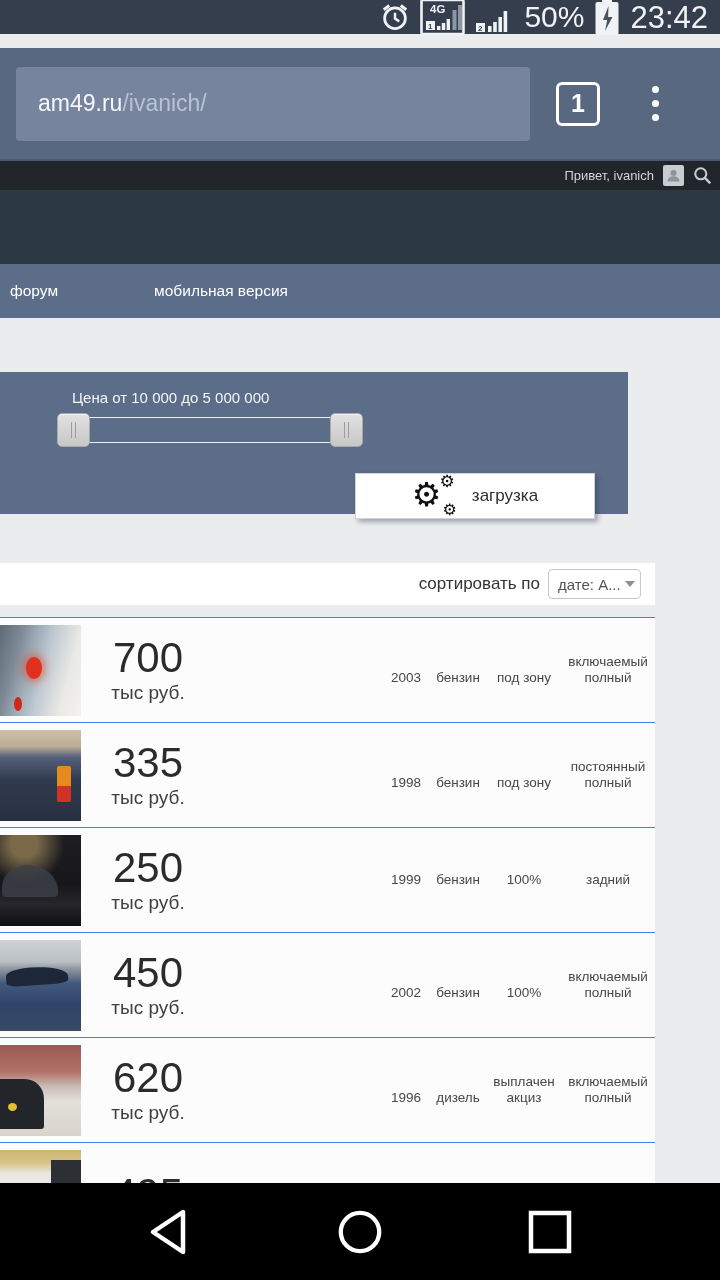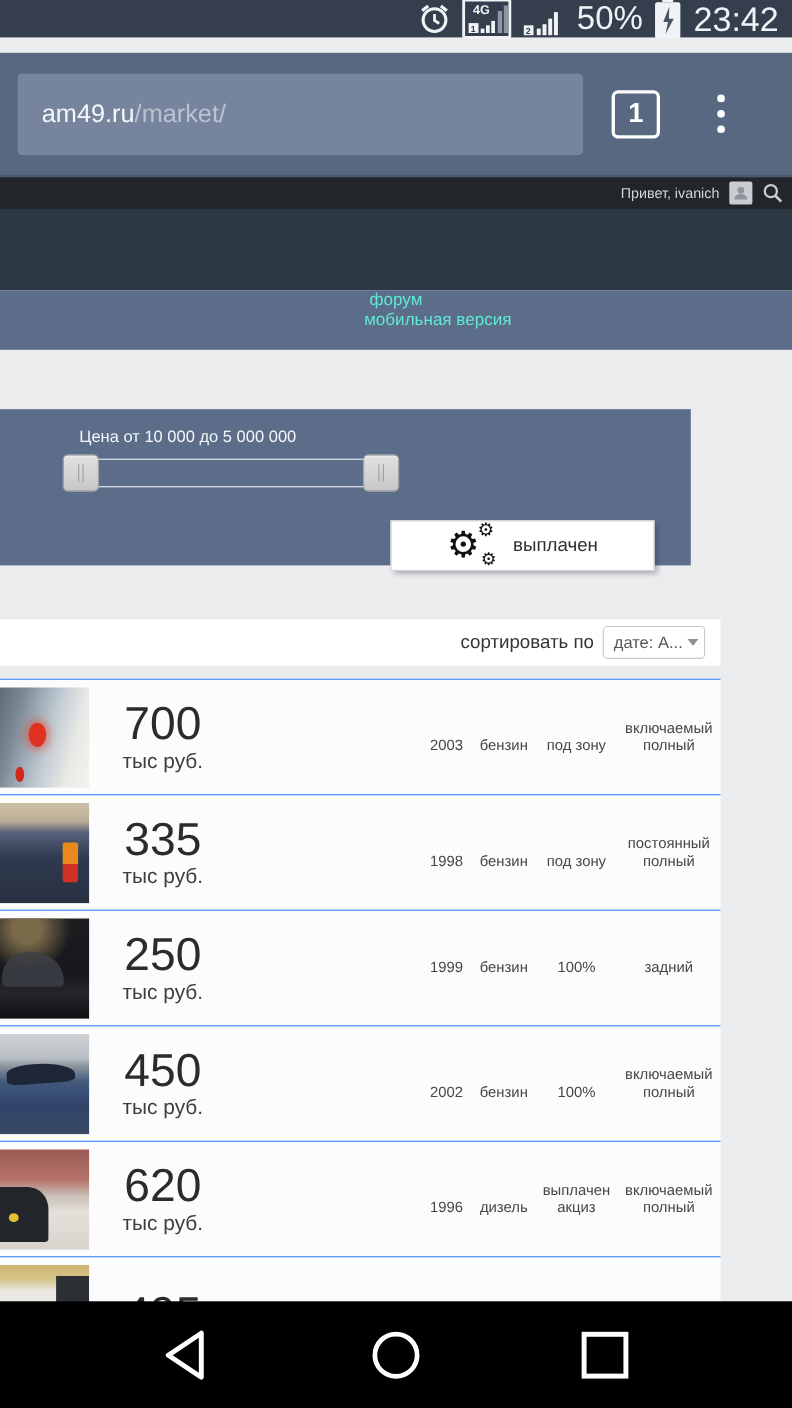--- a/index.html
+++ b/index.html
@@ -41,21 +41,21 @@
     position:absolute;top:161px;left:0;width:720px;height:29px;background:#22262a;
     display:flex;align-items:center;justify-content:flex-end;gap:9px;
     padding-right:8px;box-sizing:border-box;
   }
   .greeting{font-size:13px;color:#d2d5d8}
   .avatar{width:21px;height:21px;background:#c9cdd1;border-radius:2px;display:flex;align-items:center;justify-content:center;flex:none}
   
   .banner{position:absolute;top:190px;left:0;width:720px;height:74px;background:#2d3845}
   .site-nav{
     position:absolute;top:264px;left:0;width:720px;height:54px;background:#5c6d8a;
-    display:flex;align-items:center;color:#5eead4;font-size:15.5px;flex-direction:column;
+    display:flex;align-items:center;color:#ffffff;font-size:15.5px;
   }
   .nav-item{padding:0 10px}
   .nav-item + .nav-item{margin-left:76px}
   
   .filter-panel{position:absolute;top:372px;left:0;width:628px;height:142px;background:#5c6d8a}
   .price-label{position:absolute;left:72px;top:17px;font-size:15px;color:#f3f5f8}
   .range{position:absolute;left:57px;top:41px;width:306px;height:34px}
   .range-track{position:absolute;left:12px;right:12px;top:4px;bottom:4px;
     border-top:1px solid #eef1f4;border-bottom:1px solid #eef1f4}
   .handle{
@@ -162,21 +162,21 @@
     <rect x="8" y="1" width="10" height="4" fill="#f0f3f6"></rect>
     <rect x="1.5" y="5" width="23" height="33" rx="2" fill="#f0f3f6"></rect>
     <path d="M14.5 9 L9 23 h4.2 L11 34 l7.5-14 h-4.4 z" fill="#4a5360"></path>
   </svg>
   <span class="sb-text sb-time">23:42</span>
 </div>
 
 <div class="chrome">
   <div class="url-field">
     <span class="url-host">am49.ru</span>
-      <span class="url-path">/market/</span>
+      <span class="url-path">/ivanich/</span>
   </div>
   <div class="tab-btn">1</div>
   <div class="menu-dots">
       <i></i>
       <i></i>
       <i></i>
     </div>
 </div>
 
 <div class="site-top">
@@ -210,21 +210,21 @@
     <div class="handle right">
         <i></i>
       </div>
   </div>
   <div class="load-btn">
     <span class="gears">
       <span class="g1">⚙</span>
         <span class="g2">⚙</span>
         <span class="g3">⚙</span>
     </span>
-    <span>выплачен</span>
+    <span>загрузка</span>
   </div>
 </div>
 
 <div class="sort-bar">
   <span class="sort-label">сортировать по</span>
   <div class="sort-select">
     <span>дате: А...</span>
     <i class="caret"></i>
   </div>
 </div>

